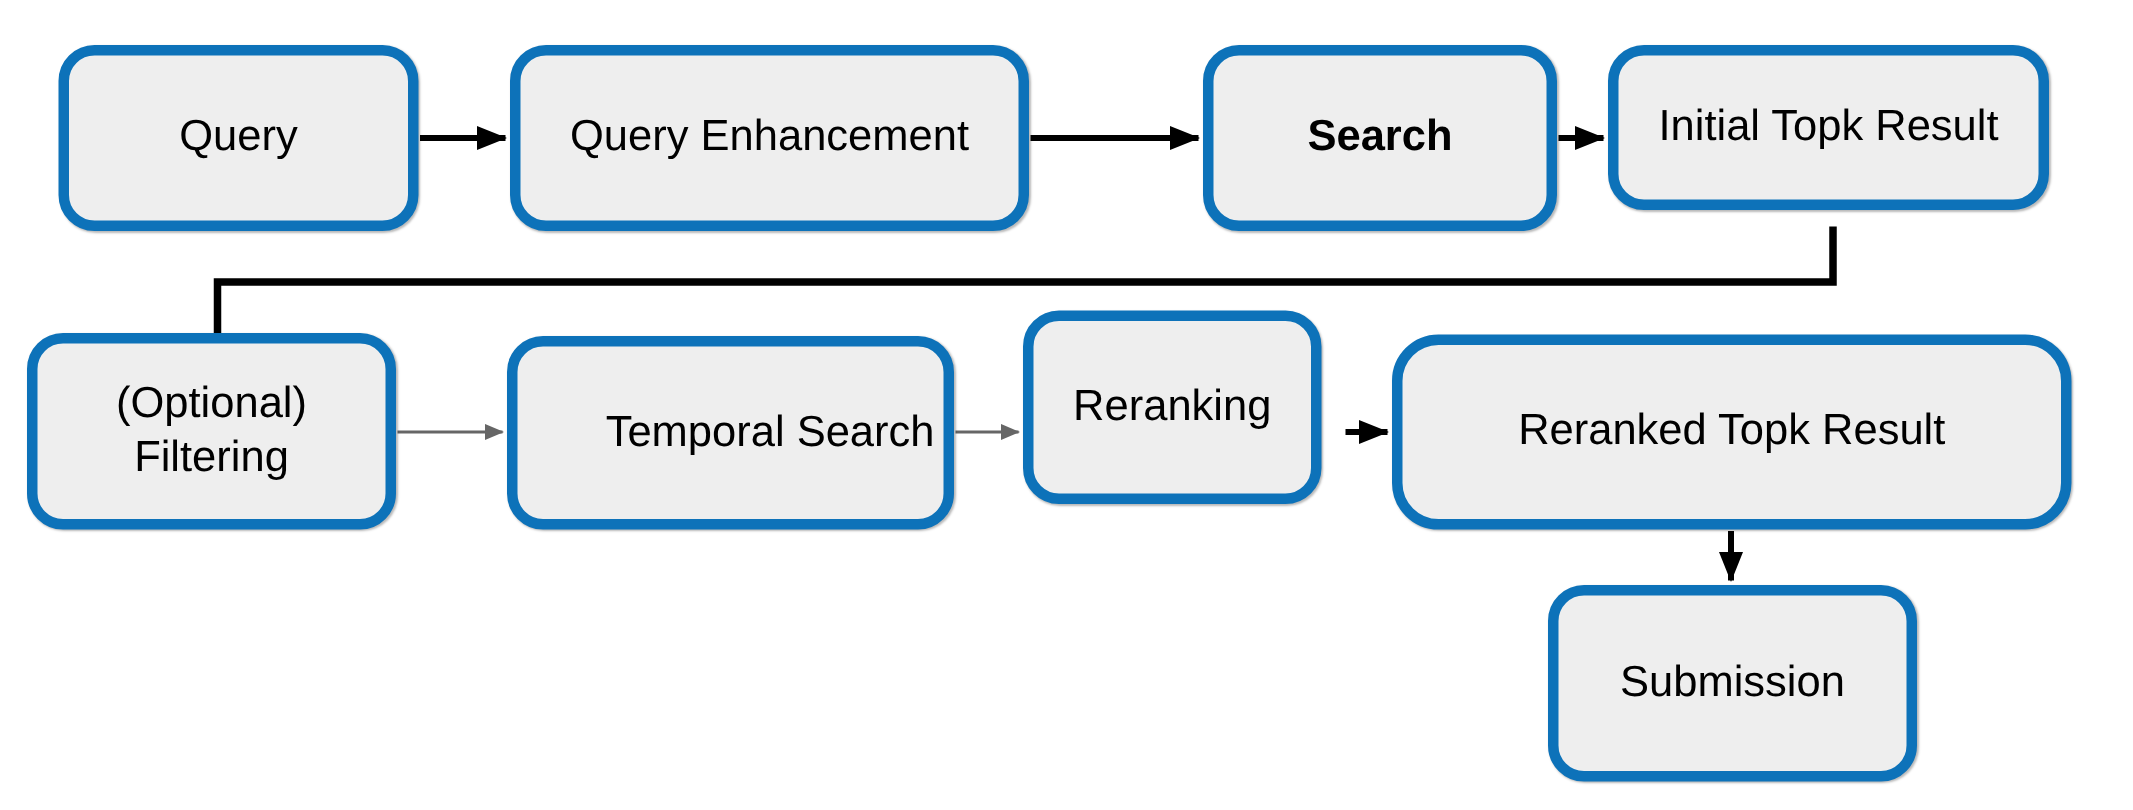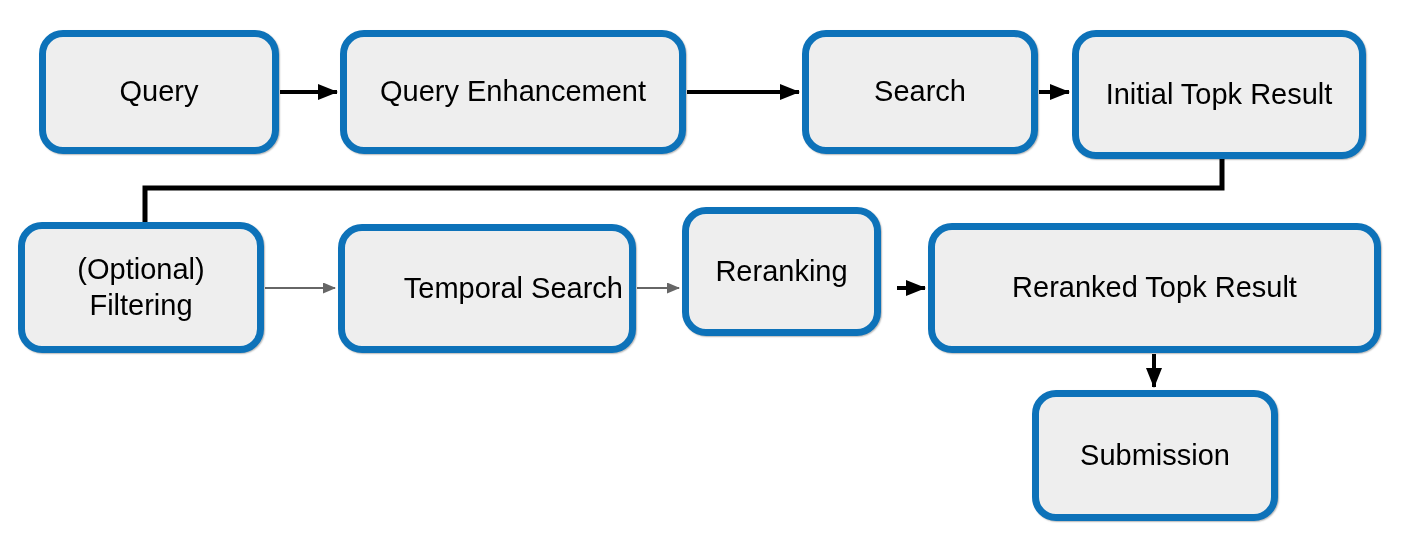--- a/index.html
+++ b/index.html
@@ -20,26 +20,26 @@
     border:7px solid #0d72b9;
     border-radius:24px;
     display:flex;align-items:center;justify-content:center;
     text-align:center;
     font-size:29px;line-height:1.22;color:#000000;
     box-shadow:1px 1px 1.5px rgba(0,0,0,0.28);
     padding:0 6px;
   }
   #n-query      {left:39px;  top:30px;  width:240px; height:124px;}
   #n-qe         {left:340px; top:30px;  width:346px; height:124px;}
-  #n-search     {left:802px; top:30px;  width:236px; height:124px;}
-  #n-itr        {left:1072px;top:30px;  width:294px; height:129px;}
+  #n-search     {left:802px; top:30px;  width:236px; height:124px;font-weight:bold;}
+  #n-itr        {left:1072px;top:30px;  width:294px; height:110px;}
   #n-filter     {left:18px;  top:222px; width:246px; height:131px;text-align:center;}
   #n-temporal   {left:338px; top:224px; width:298px; height:129px;justify-content:flex-end;}
   #n-rerank     {left:682px; top:207px; width:199px; height:129px;}
-  #n-rtr        {left:928px; top:223px; width:453px; height:130px;}
+  #n-rtr        {left:928px; top:223px; width:453px; height:130px;border-radius:31px;}
   #n-sub        {left:1032px;top:390px; width:246px; height:131px;}
   .edge-black{stroke:#000000;stroke-width:4;fill:none;}
   .edge-elbow{stroke:#000000;stroke-width:5;fill:none;}
   .edge-gray {stroke:#666666;stroke-width:2;fill:none;}
 </style>
 </head>
 <body>
 
 <div class="canvas">
 

